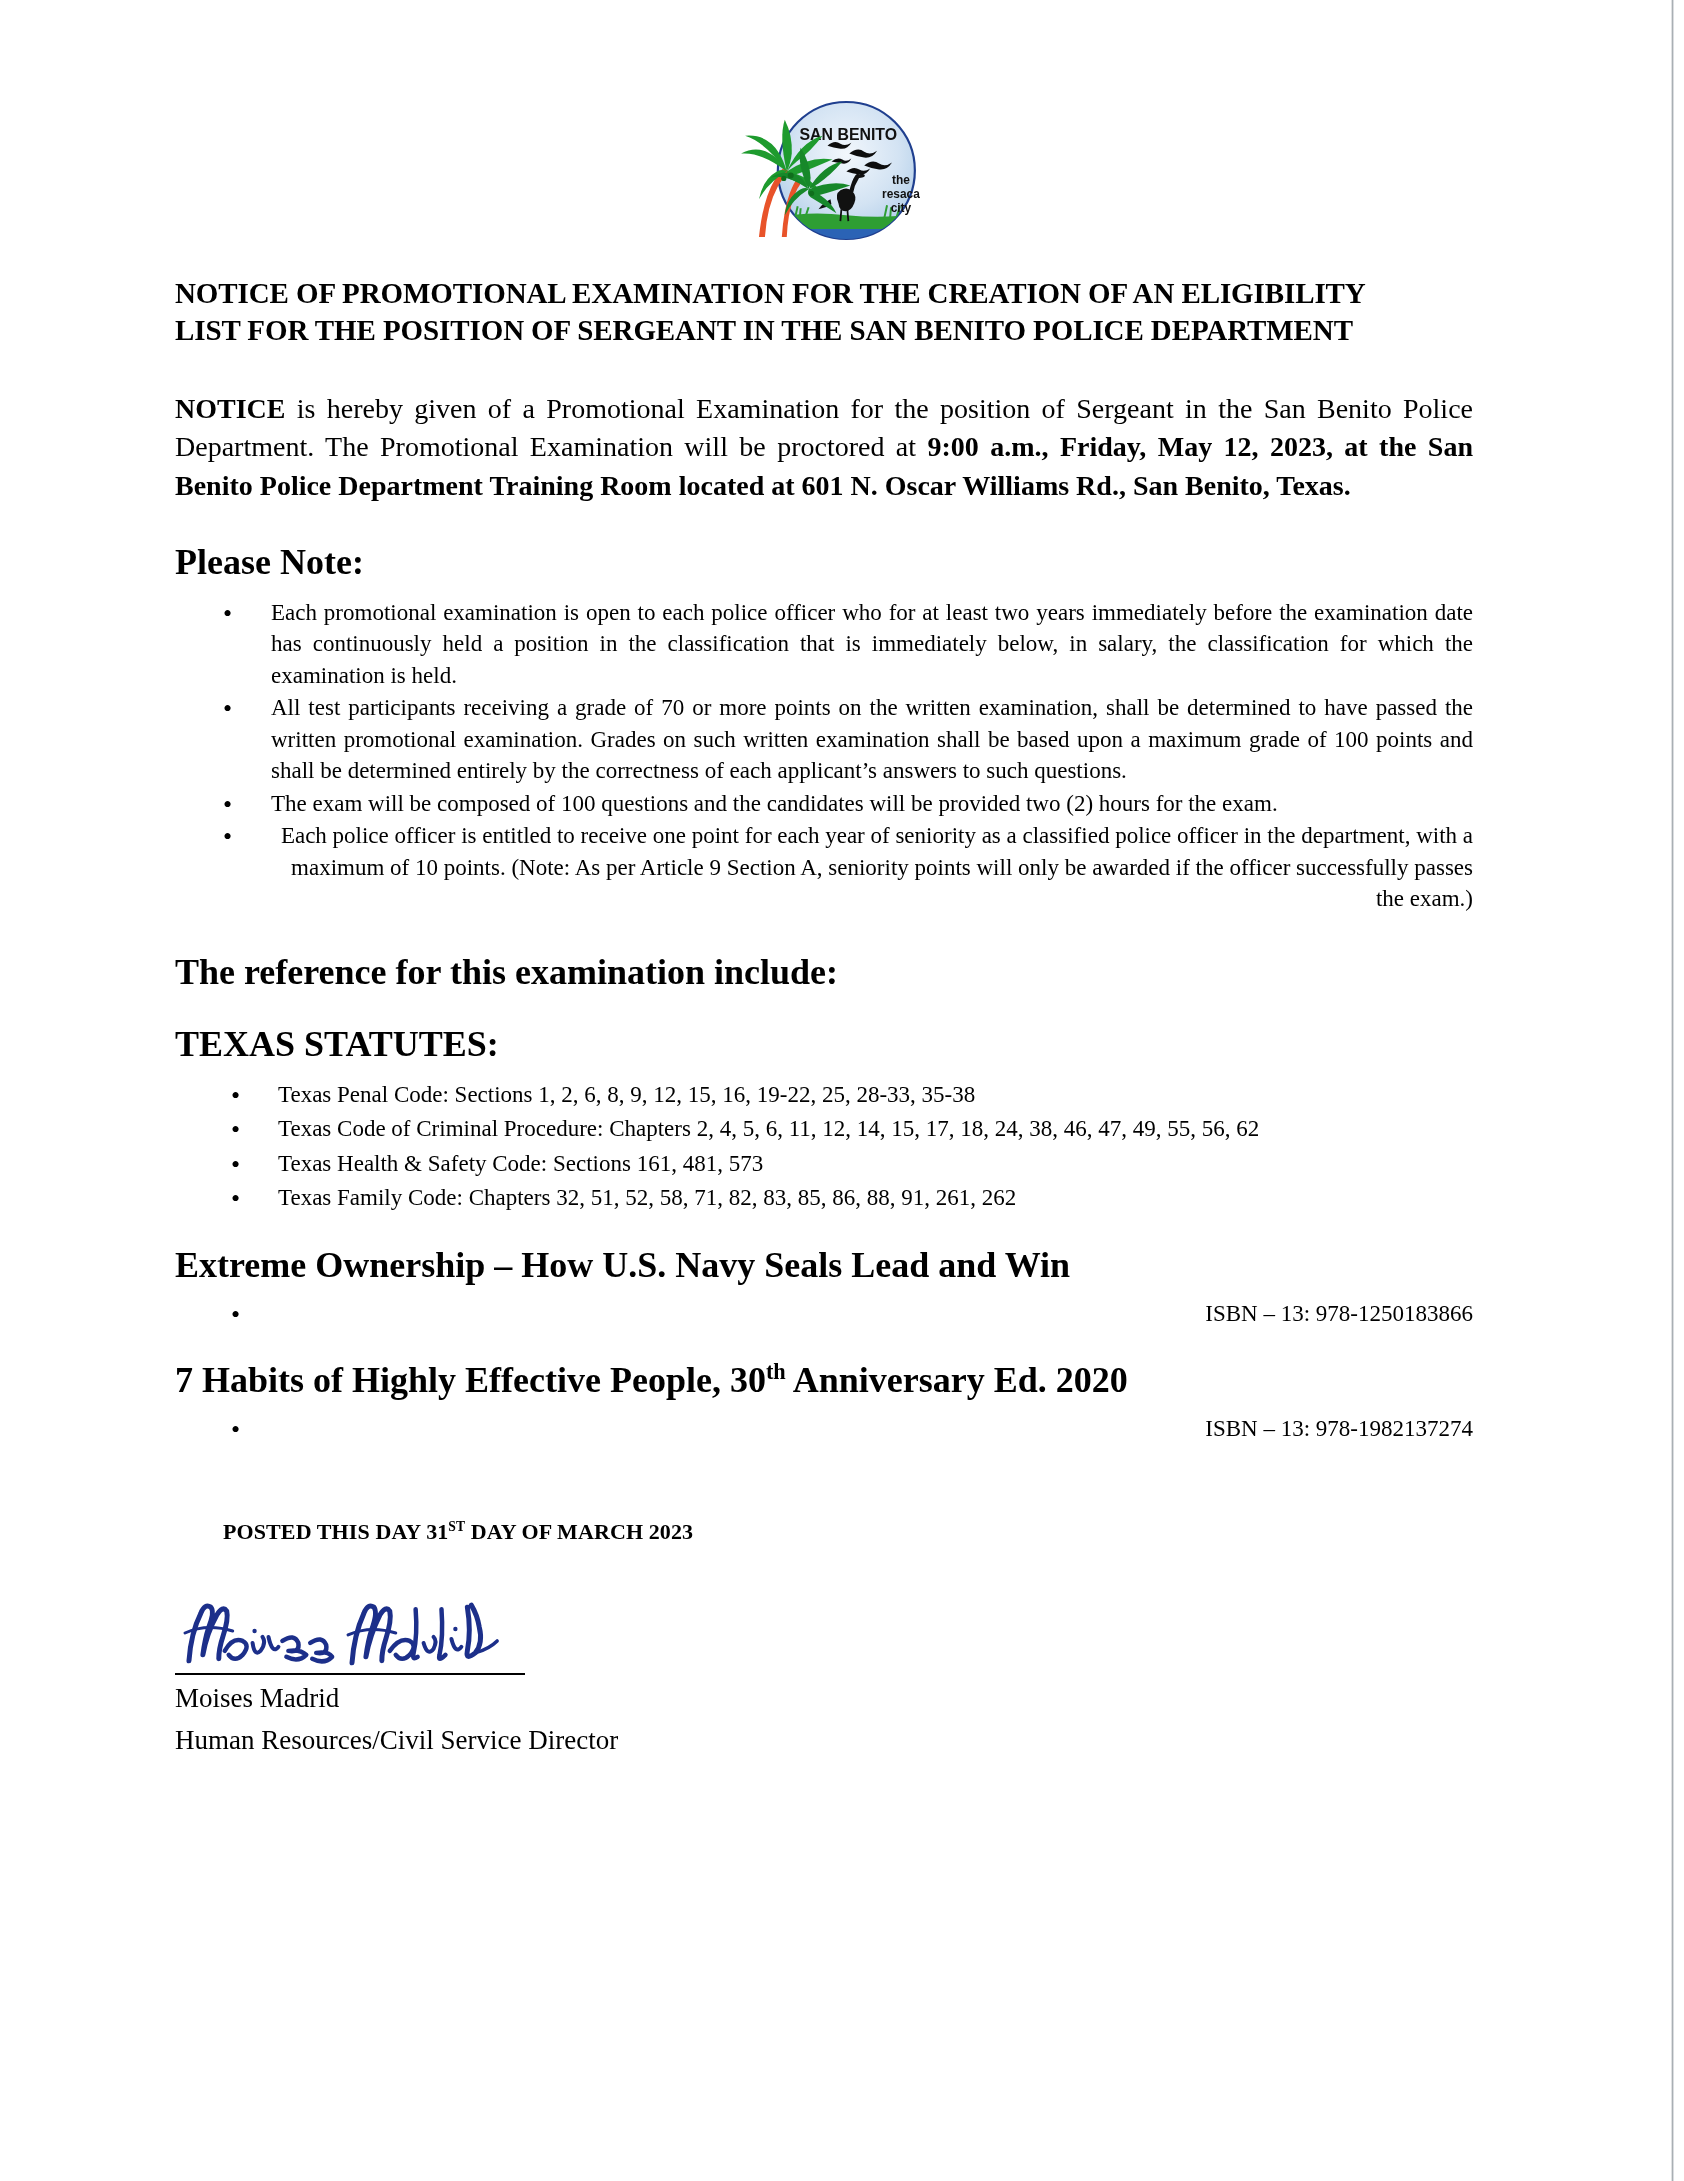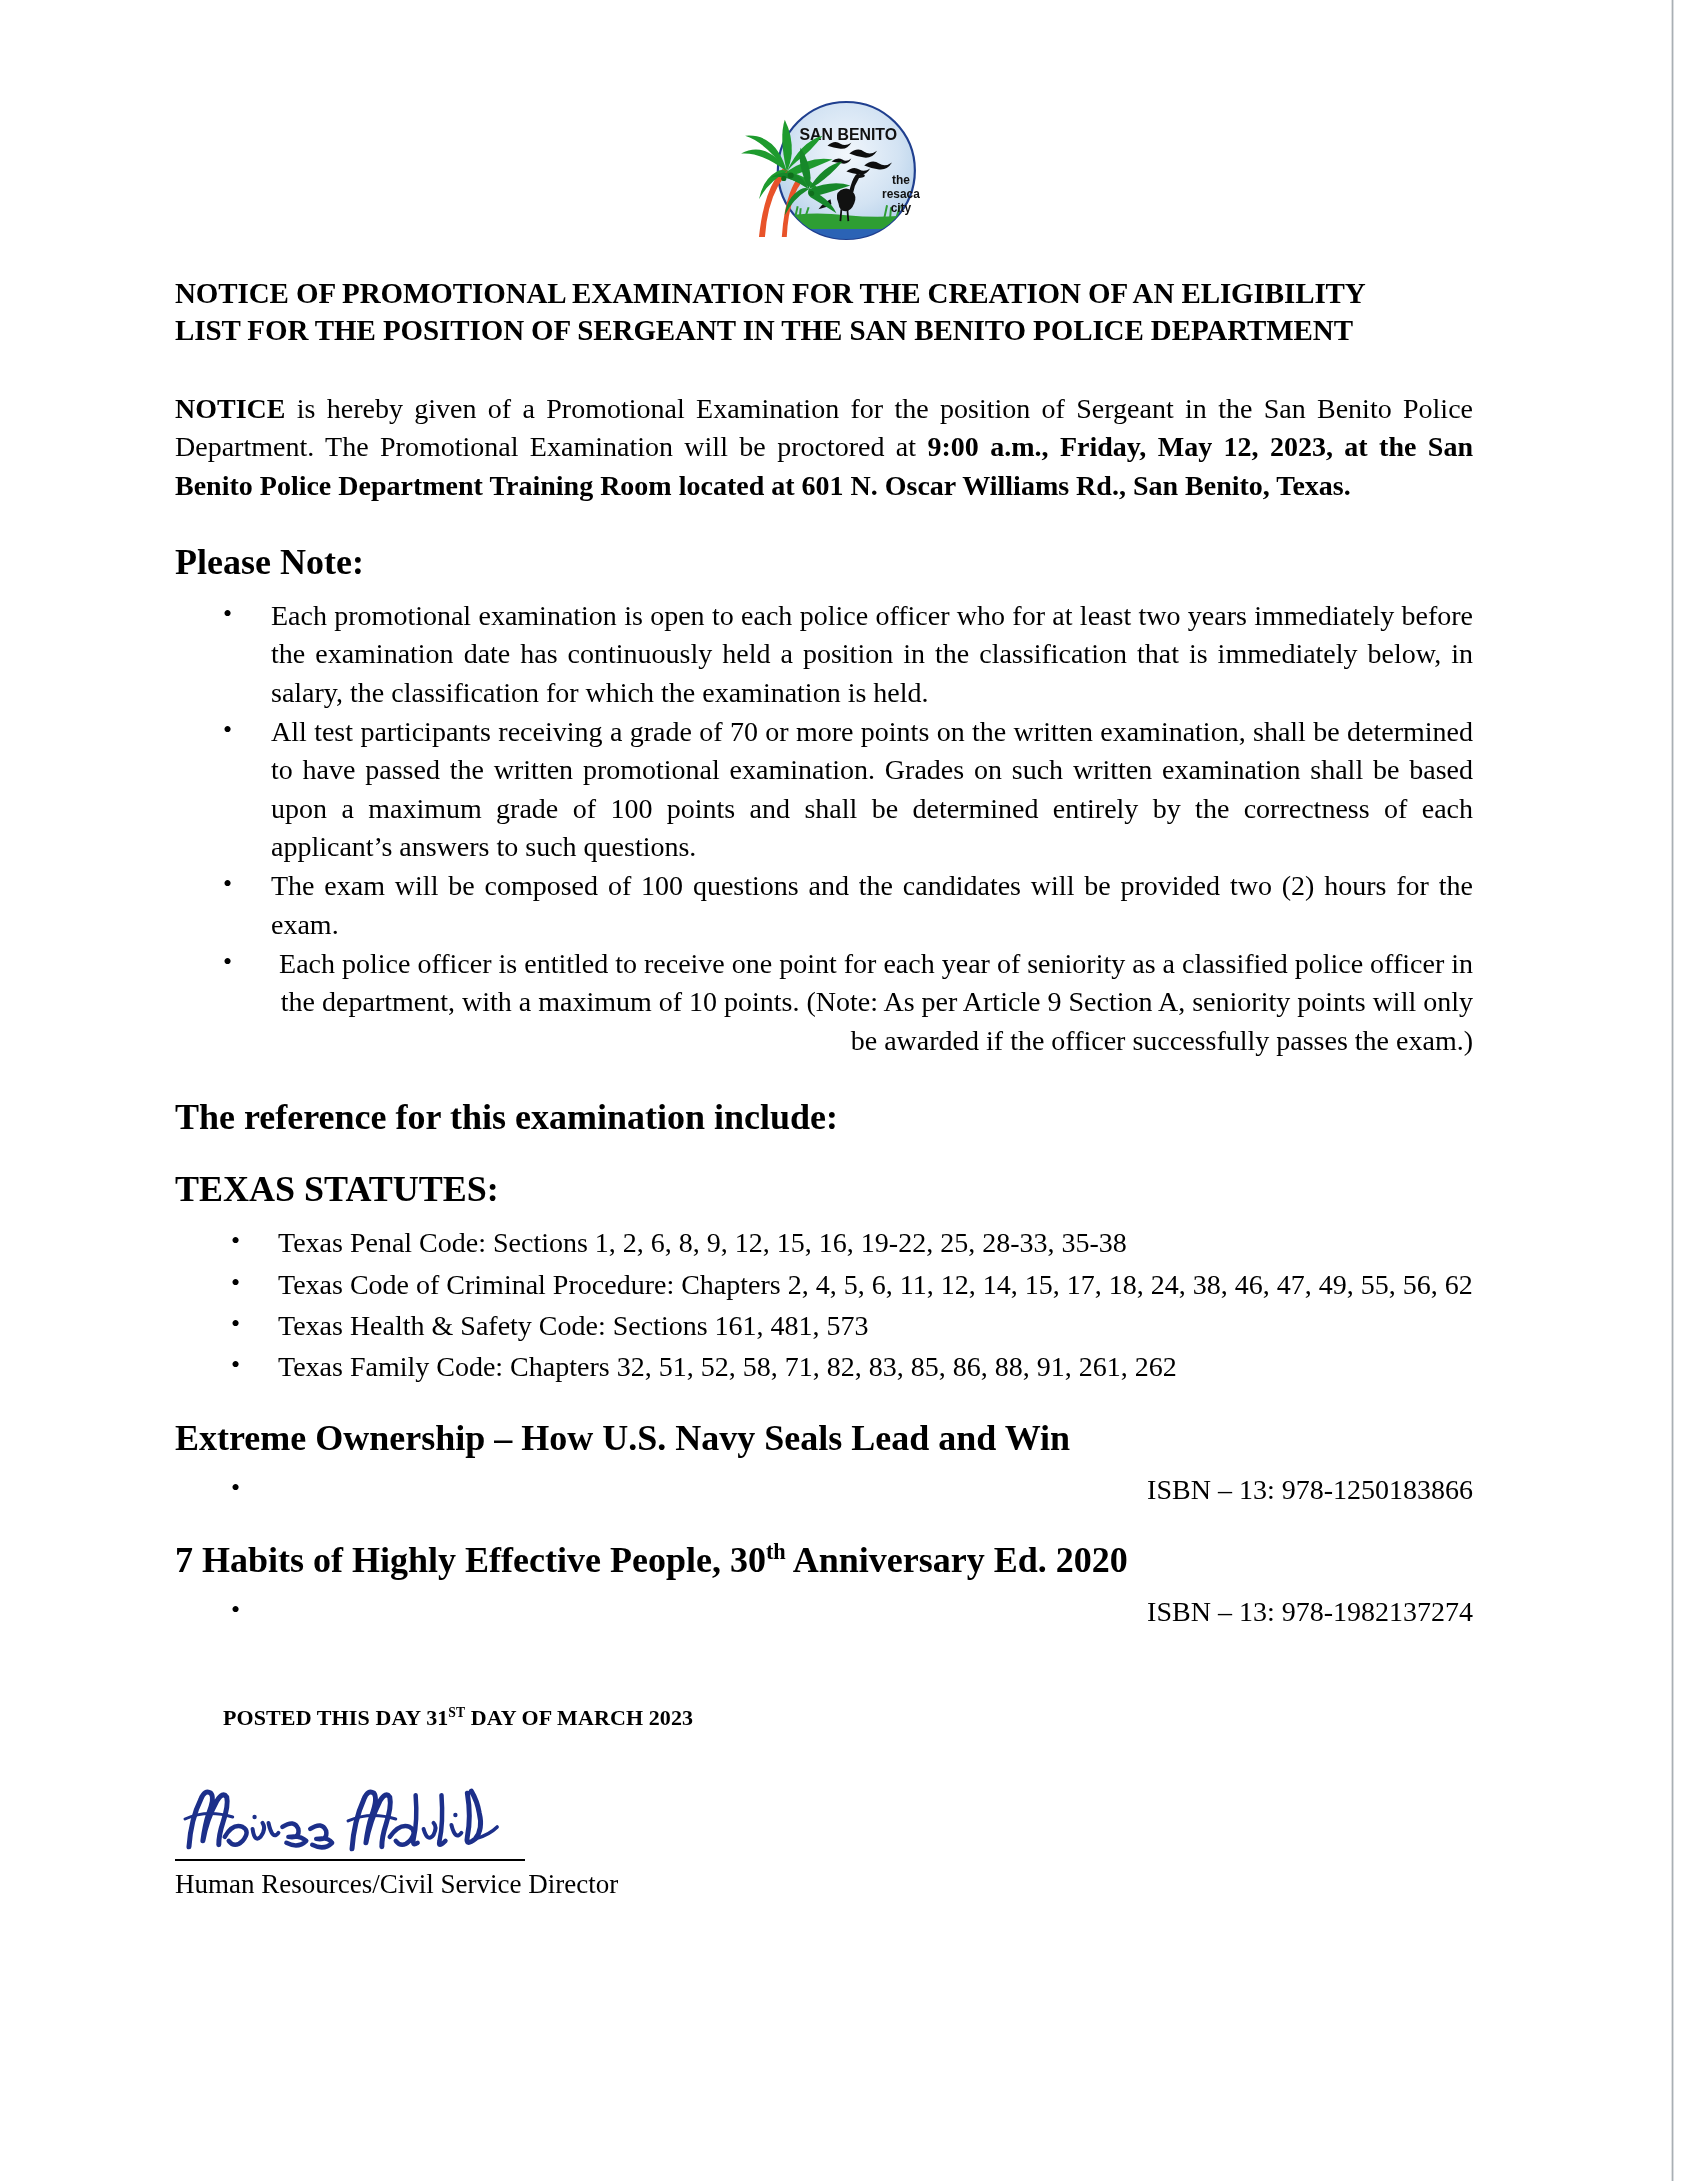--- a/index.html
+++ b/index.html
@@ -79,21 +79,21 @@
   }
   .sub-head.tight { margin-top: 30px; }
 
   ul.bullets {
     list-style: none;
     margin: 14px 0 0 0;
     padding: 0;
   }
   ul.bullets > li {
     position: relative;
-    font-size: 28px;
+    font-size: 23px;
     line-height: 1.37;
     padding-left: 96px;
     margin-bottom: 1px;
   }
   ul.bullets > li::before {
     content: "\2022";
     position: absolute;
     left: 48px;
     top: -1px;
     font-size: 26px;
@@ -314,18 +314,19 @@
             <path d="M262 16 Q264 44 260 62 Q258 70 266 62" stroke-width="4.5"></path>
             <path d="M272 46 Q276 62 282 54" stroke-width="4"></path>
             <path d="M288 14 Q292 38 288 58 Q286 68 296 60 Q304 50 300 34 Q298 22 292 12" stroke-width="5"></path>
             <circle cx="276" cy="36" r="2.2" fill="#1c2f8a" stroke="none"></circle>
 
             <path d="M296 60 Q310 56 318 48" stroke-width="3.5"></path>
           </g>
         </svg>
         <div class="sig-line"></div>
       </div>
+      <div class="sig-name">Moises Madrid</div>
       <div class="sig-name">Human Resources/Civil Service Director</div>
     </div>
 
   </div>
 </div>
 
 
 </body></html>

